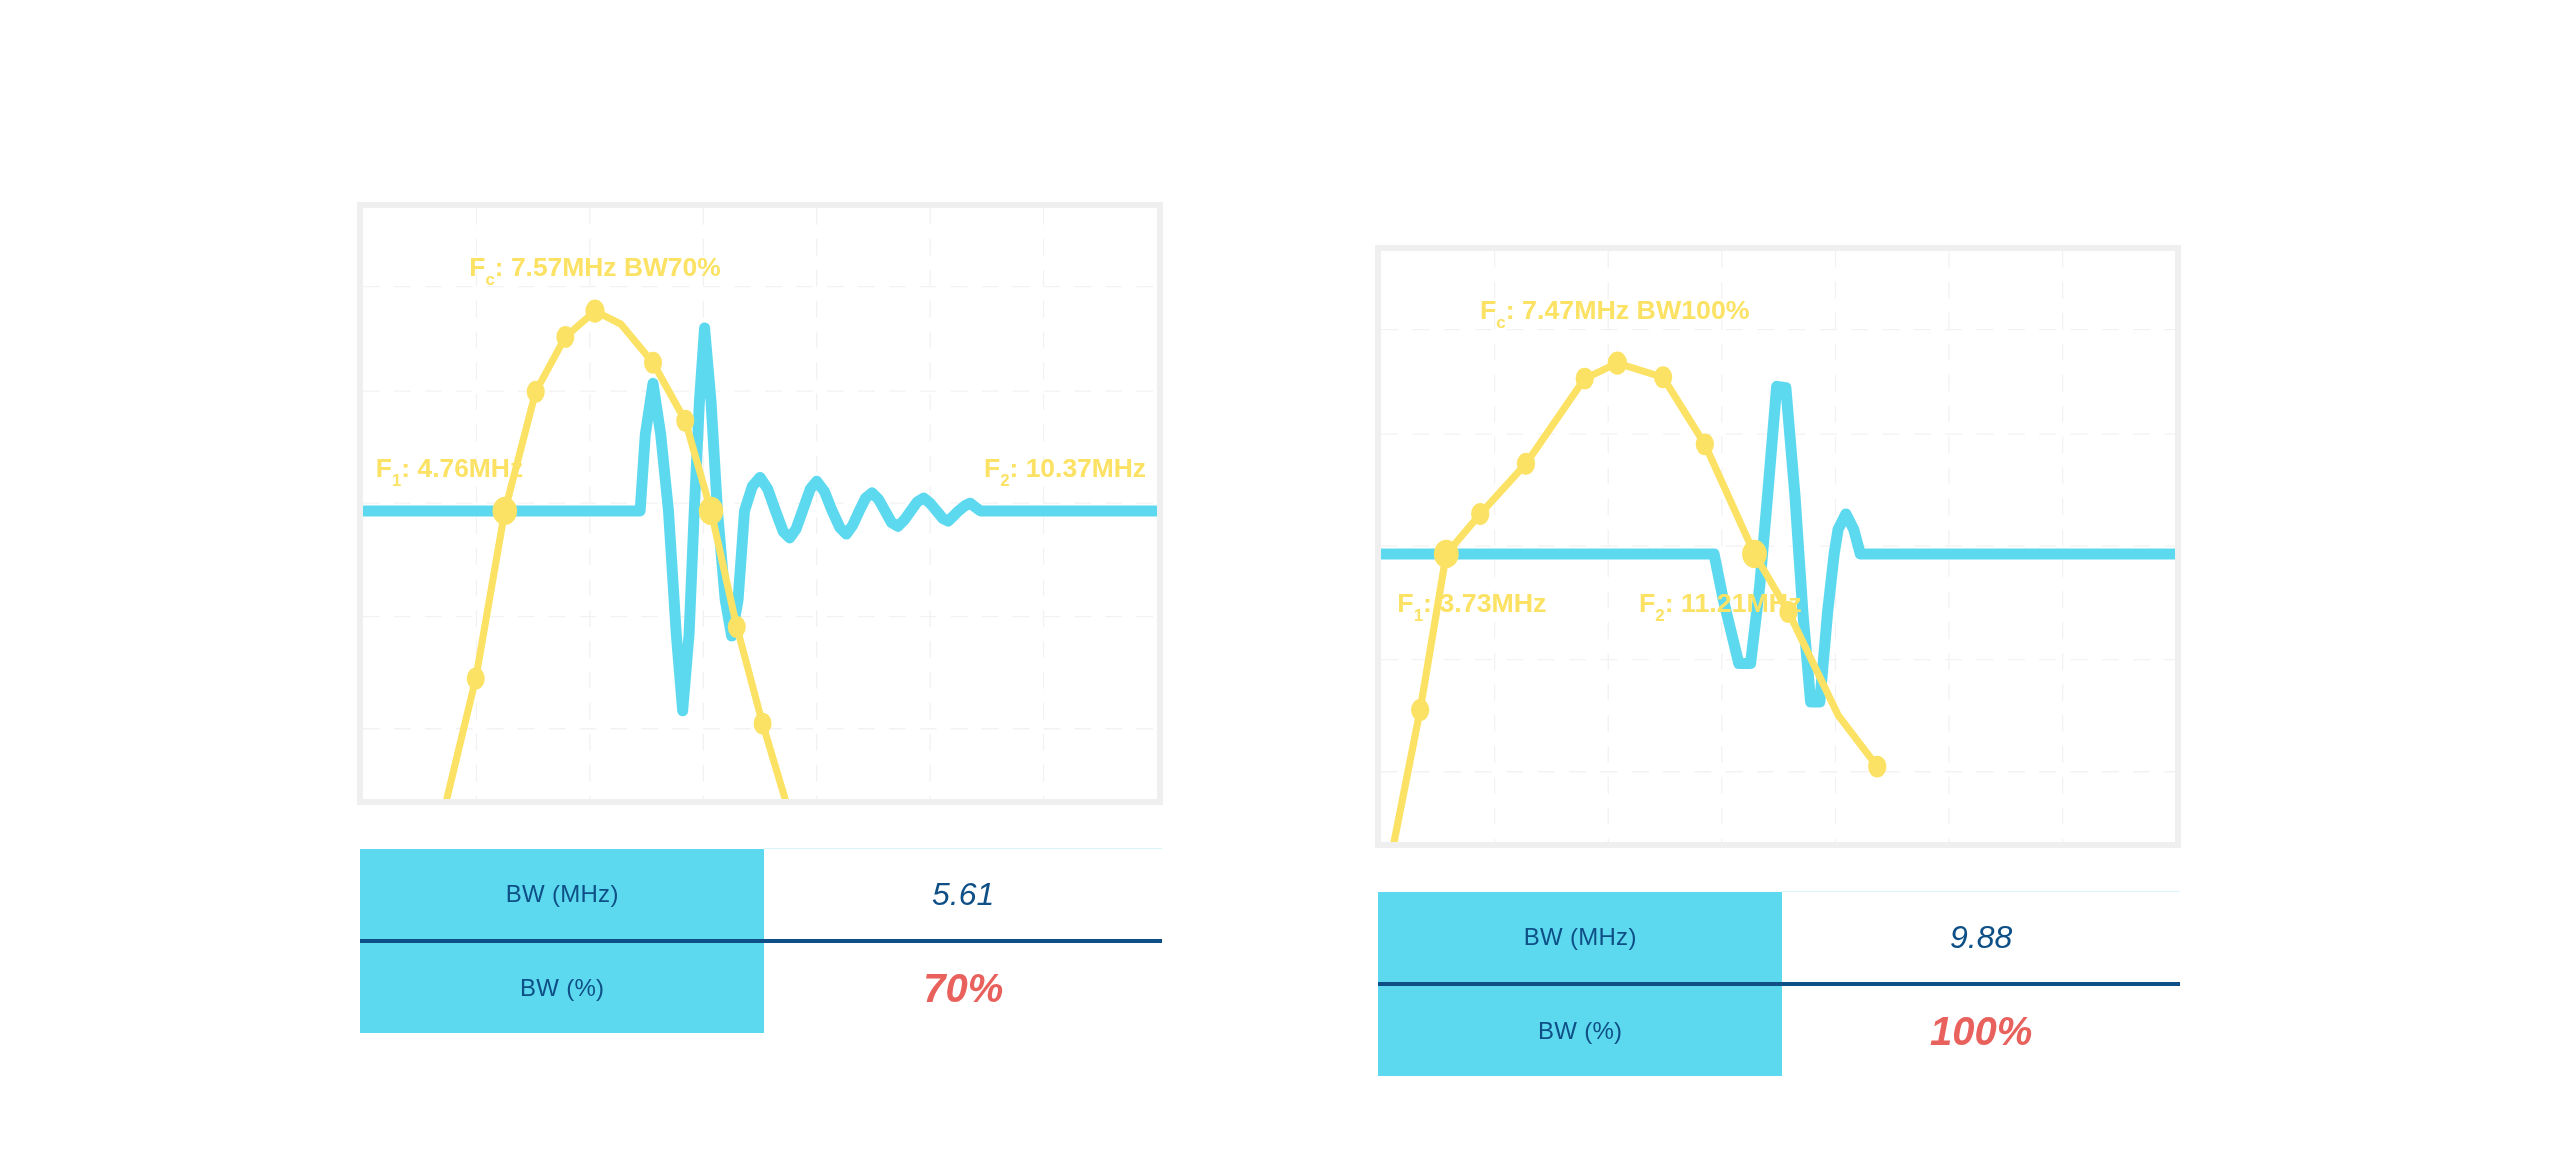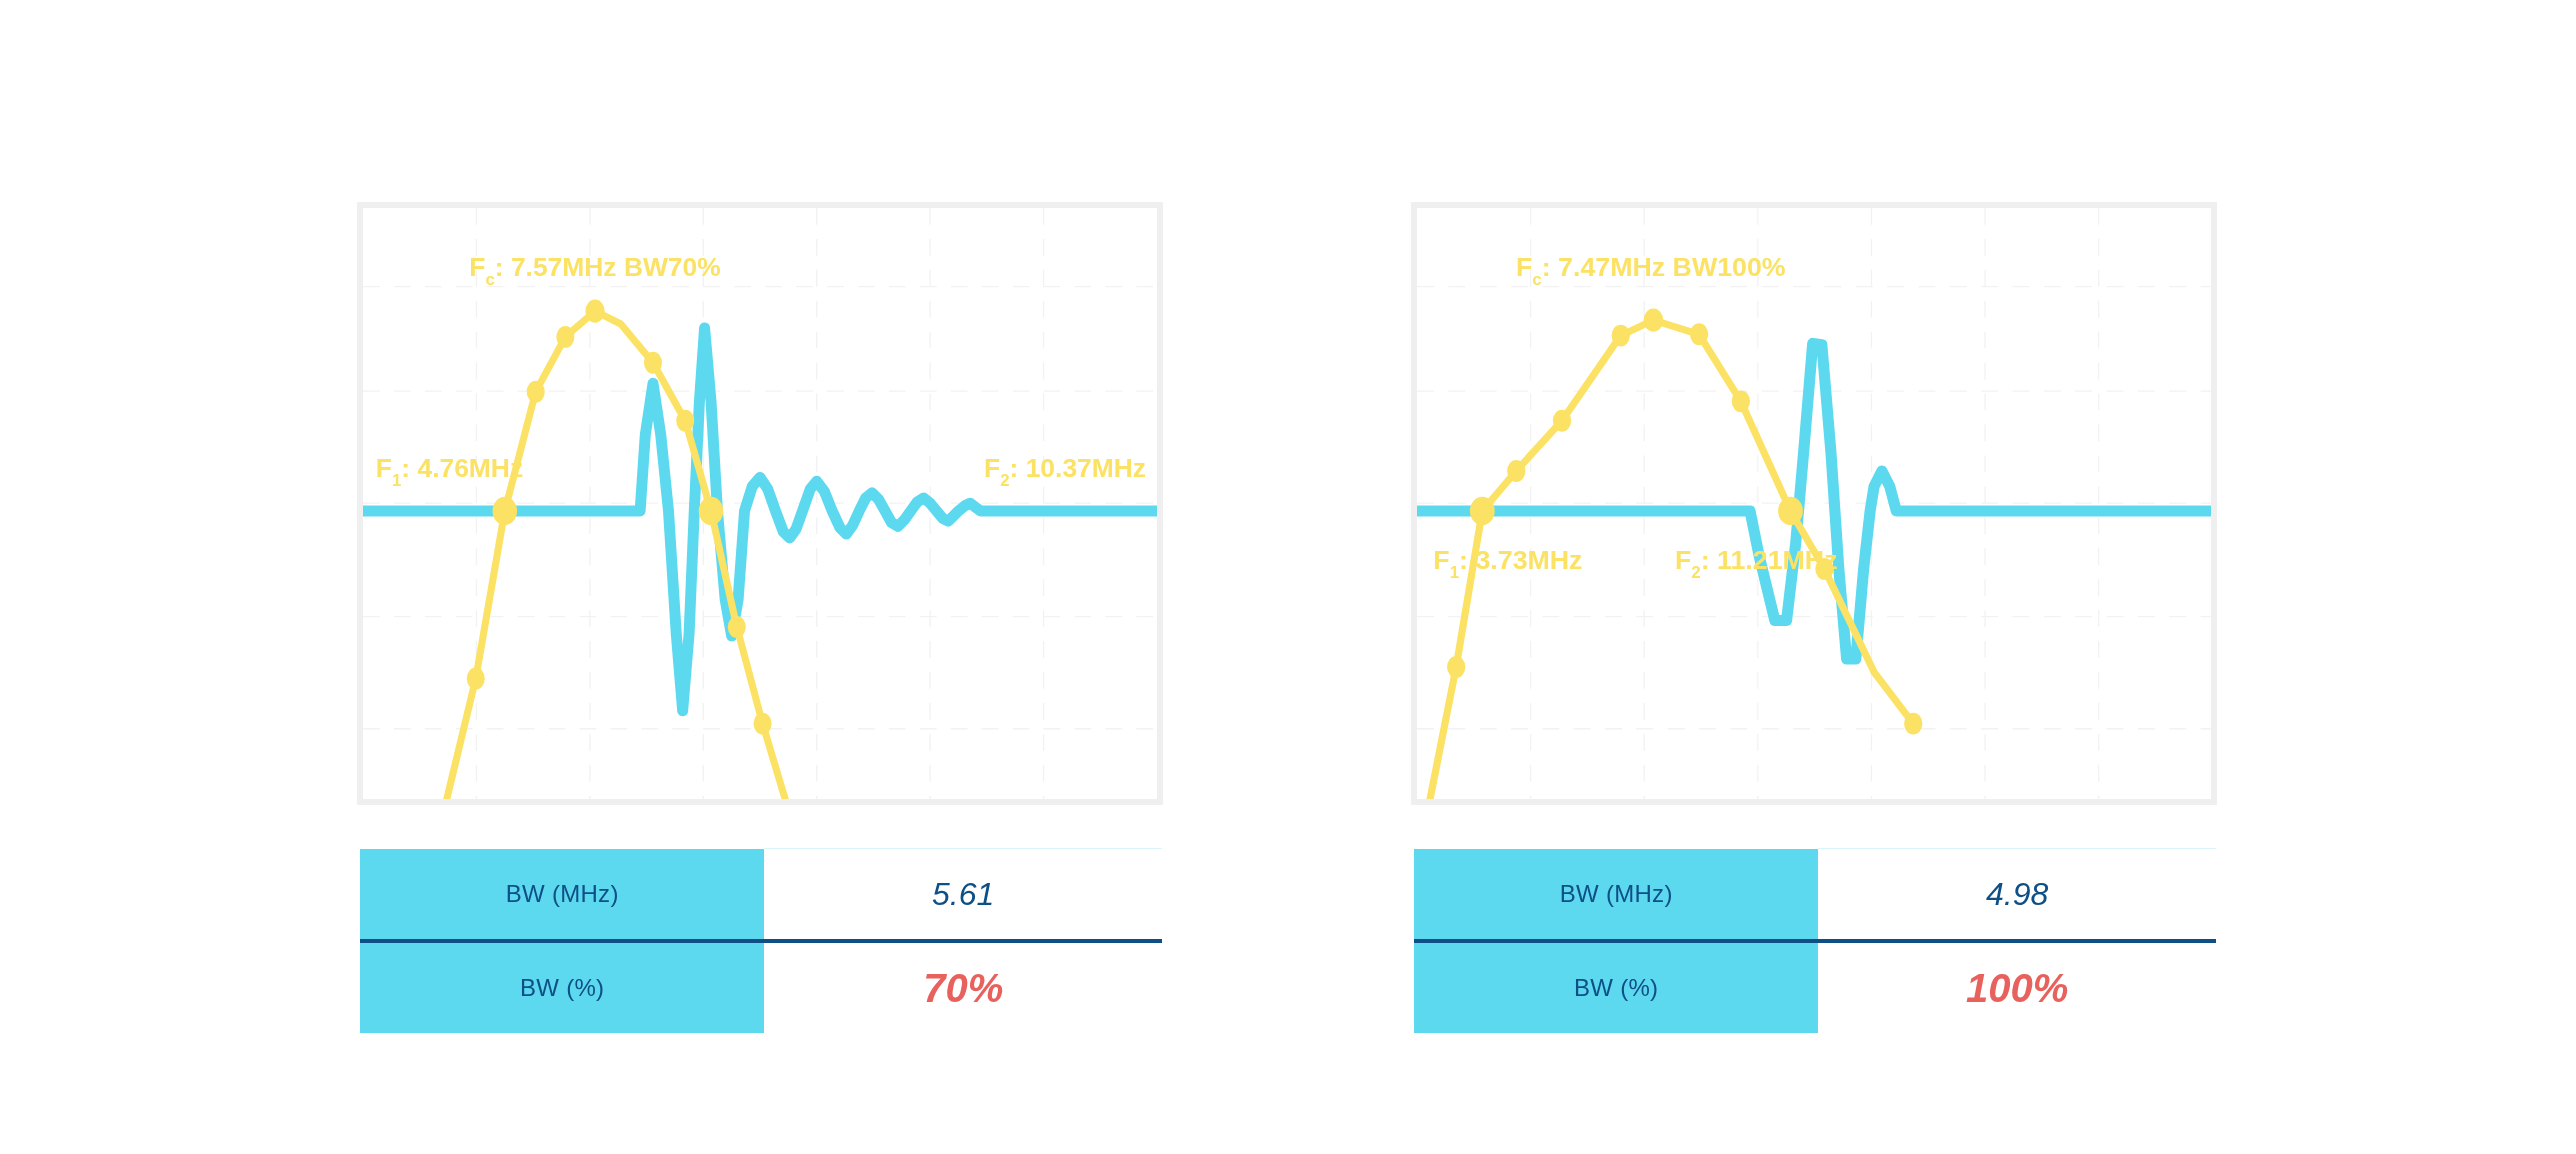--- a/index.html
+++ b/index.html
@@ -19,21 +19,21 @@
     background: #ffffff;
   }
 
   .panel {
     position: absolute;
     top: 202px;
     width: 964px;
   }
 
   #panel-left  { left: 357px; }
-  #panel-right { left: 1411px; }
+  #panel-right { left: 1375px; margin-top: 43px; }
 
   .chart-frame {
     position: relative;
     width: 806px;
     height: 603px;
     box-sizing: border-box;
     border: 6.4px solid #efefef;
     background: #ffffff;
   }
 
@@ -233,21 +233,21 @@
             <tspan>F</tspan><tspan font-size="26" dy="14">2</tspan><tspan dy="-14">: 11.21MHz</tspan>
           </text>
         </g>
       </svg>
     </div>
 
     <table class="bw-table">
       <tbody>
         <tr class="row-mhz">
           <td class="th-cell">BW (MHz)</td>
-          <td class="val-cell">4.98</td>
+          <td class="val-cell">9.88</td>
         </tr>
         <tr class="row-pct">
           <td class="th-cell">BW (%)</td>
           <td class="val-cell val-pct">100%</td>
         </tr>
       </tbody>
     </table>
   </div>
 
 </div>

